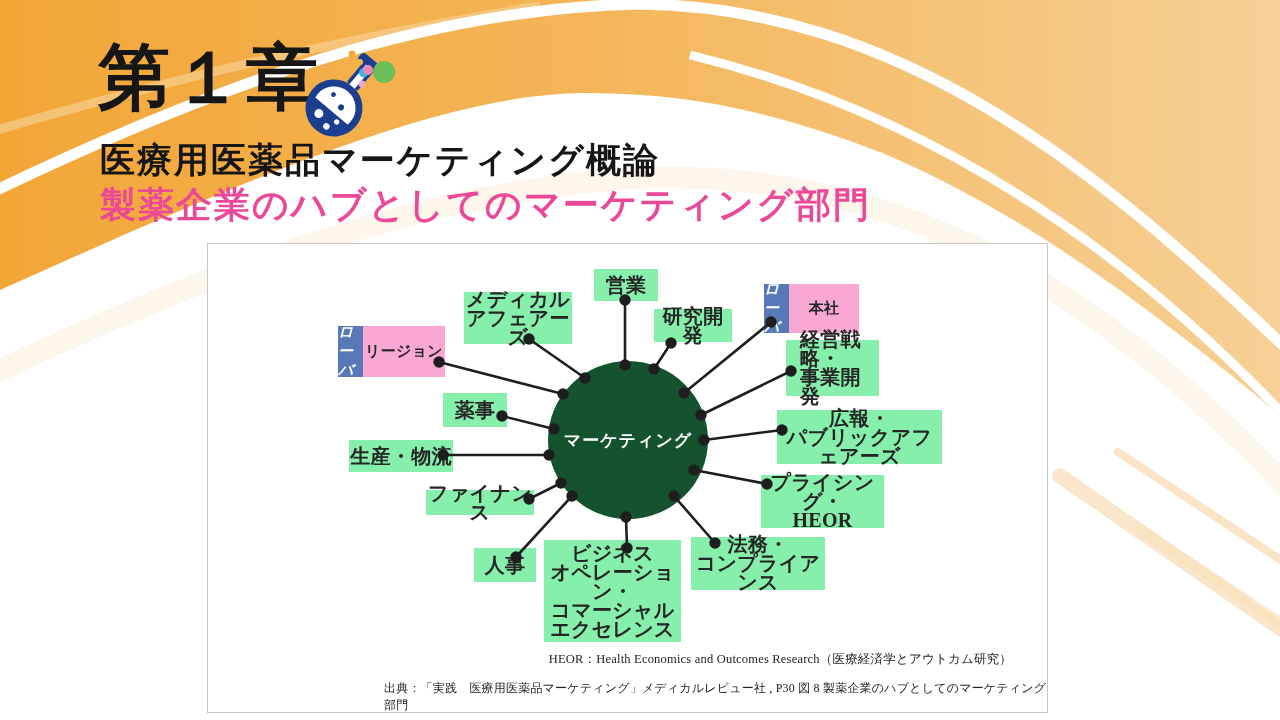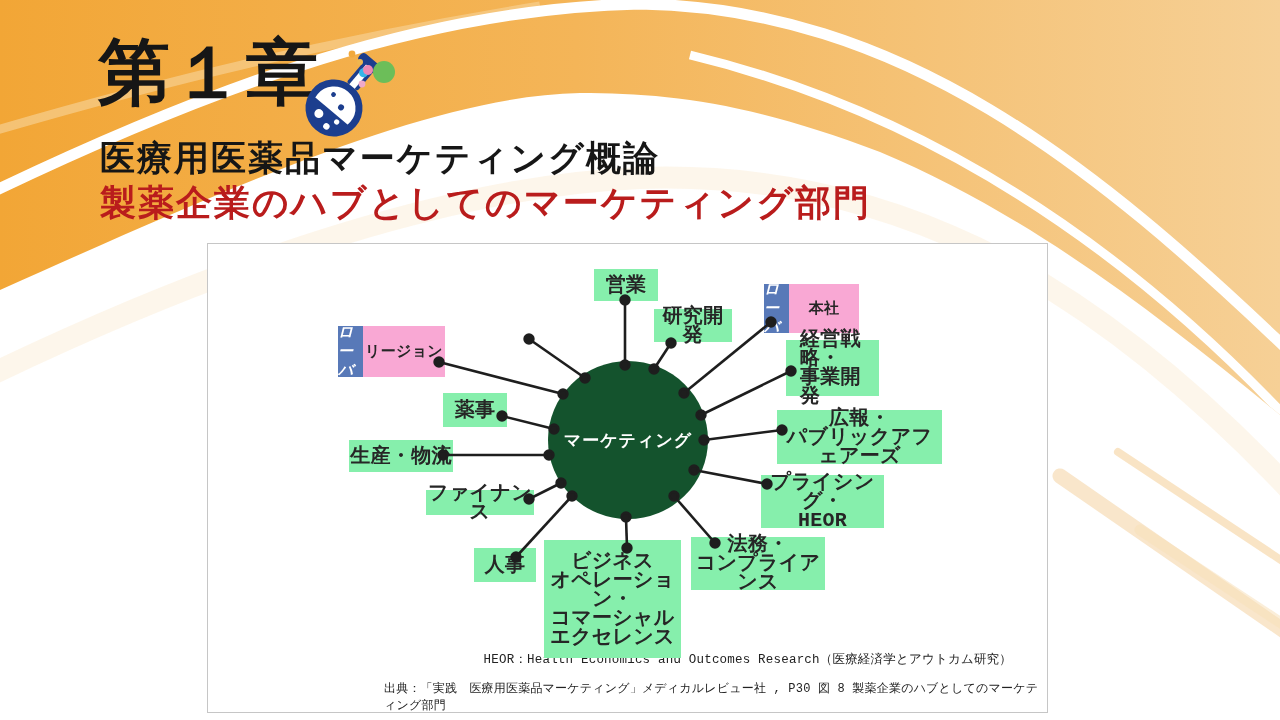--- a/index.html
+++ b/index.html
@@ -1,26 +1,26 @@
 <!DOCTYPE html>
 <html><head>
 <meta charset="utf-8">
 <style>
   html,body{margin:0;padding:0;background:#e9e9e9;}
   .slide{
     position:relative;width:1280px;height:720px;overflow:hidden;background:#ffffff;
-    font-family:Liberation Mono, monospace;
+    font-family:Liberation Serif, serif;
   }
   .bg-svg{position:absolute;left:0;top:0;width:1280px;height:720px;pointer-events:none;}
 
   
   .chapter{position:absolute;left:98px;top:42px;font-size:72px;font-weight:800;color:#161616;letter-spacing:2px;line-height:1;}
   .flask-wrap{position:absolute;left:294px;top:46px;width:105px;height:100px;}
   .sub1{position:absolute;left:100px;top:141px;font-size:35px;font-weight:800;color:#161616;letter-spacing:2px;line-height:1.15;}
-  .sub2{position:absolute;left:100px;top:185px;font-size:36px;font-weight:800;color:#b91c1c;letter-spacing:2px;line-height:1.15;}
+  .sub2{position:absolute;left:100px;top:185px;font-size:36px;font-weight:800;color:#ec4899;letter-spacing:2px;line-height:1.15;}
 
   
   .panel{position:absolute;left:207px;top:243px;width:841px;height:470px;background:#fff;border:1px solid #c6c6c6;box-sizing:border-box;}
   .hub{position:absolute;left:340px;top:117px;width:160px;height:158px;border-radius:50%;background:#14532d;
        display:flex;align-items:center;justify-content:center;color:#fff;font-size:17px;font-weight:700;letter-spacing:1px;z-index:2;}
   .node{position:absolute;background:#86efac;color:#262626;font-weight:600;font-size:20px;line-height:19px;
         display:flex;align-items:center;justify-content:center;text-align:center;white-space:pre-line;letter-spacing:.3px;z-index:1;box-sizing:border-box;}
   .node.align-left{justify-content:flex-start;text-align:left;padding-left:14px;}
   .gnode{position:absolute;display:flex;flex-direction:row;z-index:1;box-sizing:border-box;}
   .gnode .tag{background:#5879B8;color:#fff;font-weight:700;font-style:italic;font-size:15px;letter-spacing:1px;
@@ -101,32 +101,34 @@
       <div class="gbody">本社</div>
     </div>
     <div class="node align-left" style="left:578px;top:96px;width:93px;height:56px;">経営戦略・
 事業開発</div>
     <div class="node" style="left:569px;top:166px;width:165px;height:54px;">広報・
 パブリックアフェアーズ</div>
     <div class="node" style="left:553px;top:231px;width:123px;height:53px;">プライシング・
 HEOR</div>
     <div class="node" style="left:483px;top:293px;width:134px;height:53px;">法務・
 コンプライアンス</div>
-    <div class="node" style="left:336px;top:296px;width:137px;height:118px;">ビジネス
+    <div class="node" style="left:336px;top:296px;width:137px;height:102px;">ビジネス
 オペレーション・
 コマーシャル
 エクセレンス</div>
     <div class="node" style="left:250px;top:304px;width:62px;height:34px;margin-left:16px;">人事</div>
     <div class="node" style="left:218px;top:246px;width:108px;height:25px;">ファイナンス</div>
     <div class="node" style="left:141px;top:196px;width:104px;height:32px;">生産・物流</div>
     <div class="node" style="left:235px;top:149px;width:64px;height:34px;">薬事</div>
     <div class="gnode" style="left:130px;top:82px;width:107px;height:51px;">
       <div class="tag">グローバル</div>
       <div class="gbody">リージョン</div>
     </div>
+    <div class="node" style="left:256px;top:48px;width:108px;height:52px;">メディカル
+アフェアーズ</div>
 
     <svg class="connectors" viewBox="0 0 841 470" aria-hidden="true">
       <g stroke="#1E1E1E" stroke-width="2.6" fill="#1E1E1E">
         <line x1="417" y1="121" x2="417" y2="56"></line>
           <circle cx="417" cy="121" r="4.4"></circle>
           <circle cx="417" cy="56" r="4.4"></circle>
         <line x1="446" y1="125" x2="463" y2="99"></line>
           <circle cx="446" cy="125" r="4.4"></circle>
           <circle cx="463" cy="99" r="4.4"></circle>
         <line x1="476" y1="149" x2="563" y2="78"></line>

